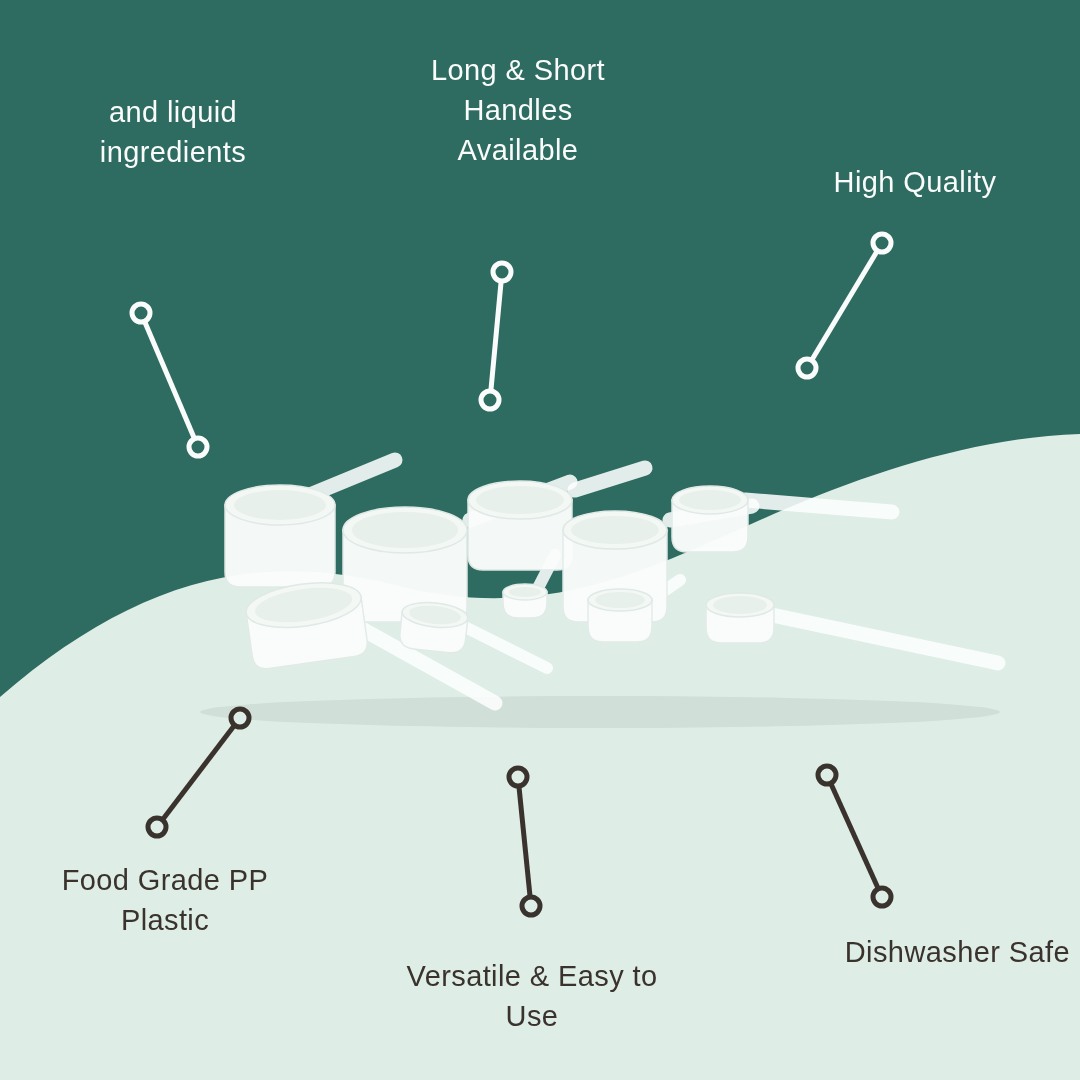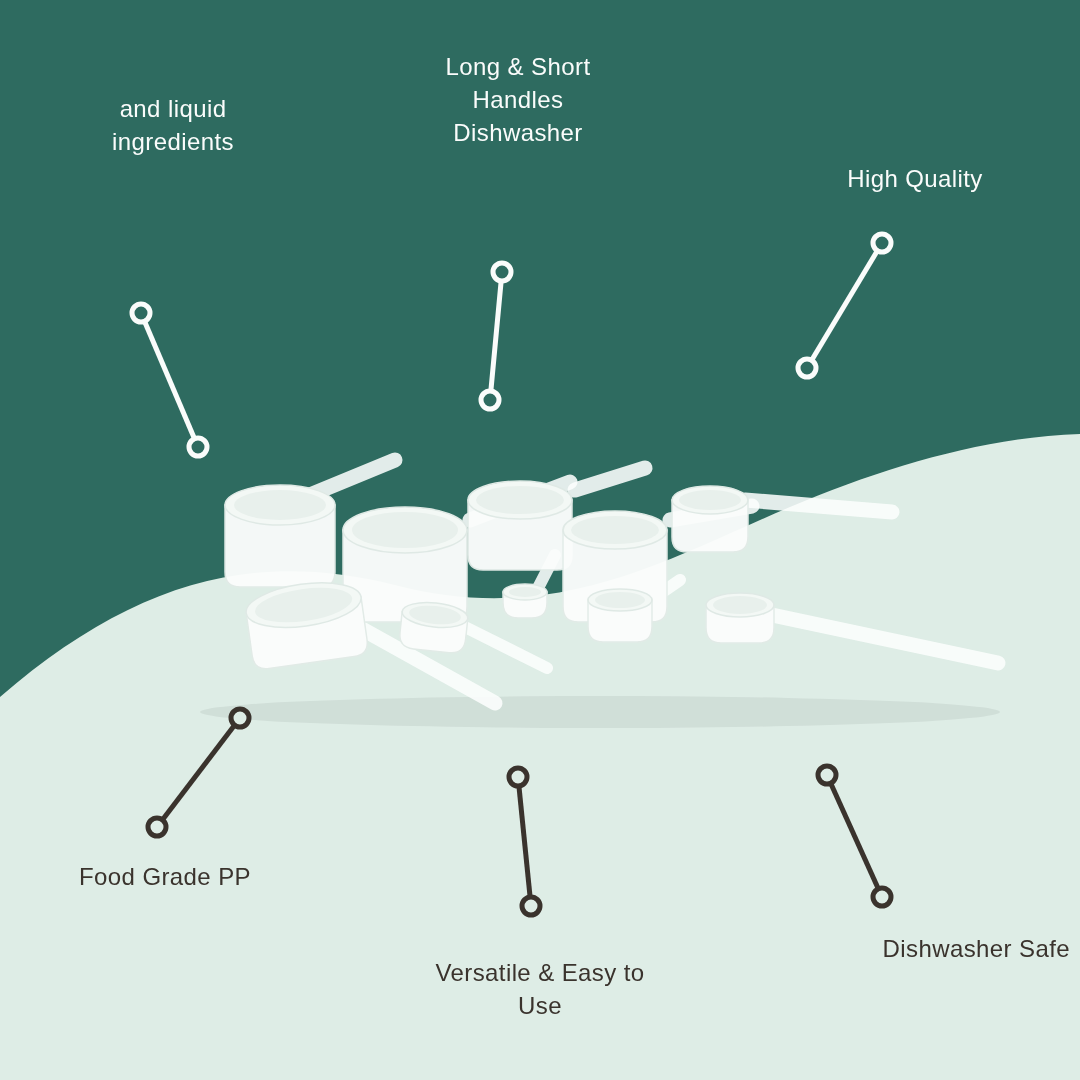--- a/index.html
+++ b/index.html
@@ -22,28 +22,28 @@
 
   
   .connector line{stroke-width:5;fill:none;}
   .connector circle{stroke-width:5;}
   .connector.light line{stroke:var(--text-light,#fff);}
   .connector.light circle{stroke:var(--text-light,#fff);fill:var(--background-top,#2E6B60);}
   .connector.dark line{stroke:var(--text-dark,#3A332D);}
   .connector.dark circle{stroke:var(--text-dark,#3A332D);fill:var(--background-bottom,#DEEDE6);}
 
   
-  .callout{position:absolute;text-align:center;font-size:24px;line-height:1.38;letter-spacing:.4px;font-weight:400;}
+  .callout{position:absolute;text-align:center;font-size:29px;line-height:1.38;letter-spacing:.4px;font-weight:400;}
   .callout.light{color:var(--text-light,#FAFCFB);}
   .callout.dark{color:var(--text-dark,#3A332D);}
   .callout-can-measure{left:8px;top:92px;width:330px;}
   .callout-handles{left:368px;top:50px;width:300px;}
   .callout-high-quality{left:760px;top:146px;width:310px;margin-top:16px;}
   .callout-food-grade{left:5px;top:860px;width:320px;}
-  .callout-versatile{left:330px;top:956px;width:420px;}
+  .callout-versatile{left:322px;top:956px;width:420px;}
   .callout-dishwasher{left:690px;top:932px;width:380px;text-align:right;}
 </style>
 </head>
 <body>
 
 <div class="canvas">
 
   <svg class="layer" viewBox="0 0 1080 1080" aria-hidden="true">
     <rect x="0" y="0" width="1080" height="1080" style="fill:var(--background-top,#2E6B60)"></rect>
     <path d="M0,1080 L0,697 C130,585 250,548 395,585 C555,627 665,560 790,507 C885,467 985,437 1080,434 L1080,1080 Z" style="fill:var(--background-bottom,#DEEDE6)"></path>
@@ -152,29 +152,30 @@
   </svg>
 
   <div class="callout light callout-can-measure">
     <div>and liquid</div>
     <div>ingredients</div>
   </div>
 
   <div class="callout light callout-handles">
     <div>Long &amp; Short</div>
     <div>Handles</div>
-    <div>Dishwasher</div>
+    <div>Available</div>
   </div>
 
   <div class="callout light callout-high-quality">
     <div>High Quality</div>
   </div>
 
   <div class="callout dark callout-food-grade">
     <div>Food Grade PP</div>
+    <div>Plastic</div>
   </div>
 
   <div class="callout dark callout-versatile">
     <div>Versatile &amp; Easy to</div>
     <div>Use</div>
   </div>
 
   <div class="callout dark callout-dishwasher">
     <div>Dishwasher Safe</div>
   </div>

